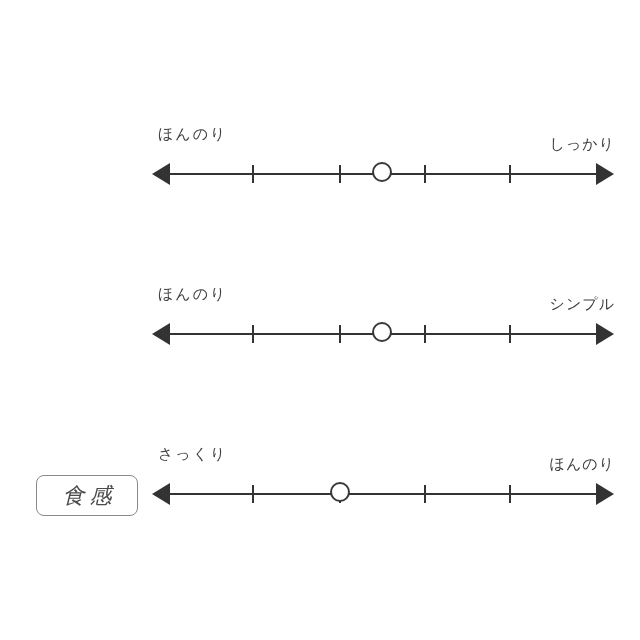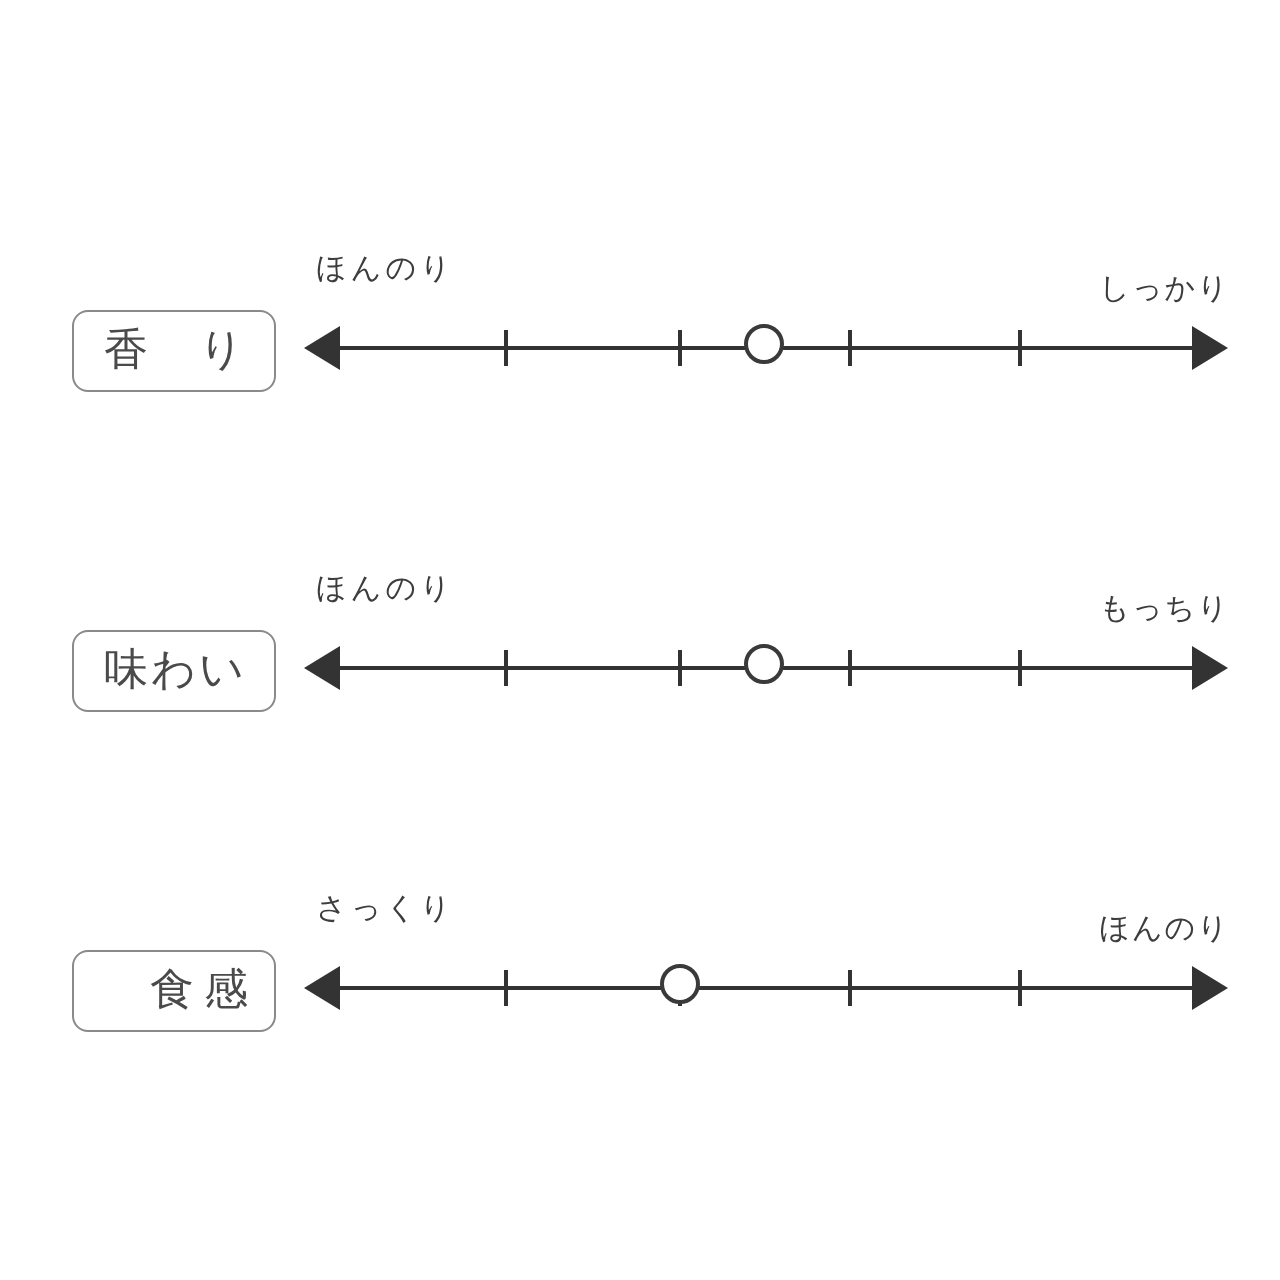--- a/index.html
+++ b/index.html
@@ -19,21 +19,21 @@
 
   
   .cat-box{
     position:absolute;left:36px;top:40px;width:102px;height:41px;
     border:1px solid var(--boxborder);border-radius:8px;
     display:flex;align-items:center;
     color:var(--boxtext);font-size:22px;line-height:1;
   }
   .cat-label{display:block;width:100%;padding:0 15px;}
   .row-0 .cat-label,.row-1 .cat-label{text-align:justify;text-align-last:justify;}
-  .row-2 .cat-label{text-align:right;letter-spacing:5px;text-indent:5px;padding:0 8px;}
+  .row-2 .cat-label{text-align:center;letter-spacing:5px;text-indent:5px;padding:0 8px;font-style:italic;}
 
   
   .end-label{
     position:absolute;top:8px;height:22px;line-height:22px;
     color:var(--endlabel);font-size:15px;letter-spacing:2px;white-space:nowrap;
   }
   .end-label.left{left:158px;}
   .end-label.right{right:25px;letter-spacing:1px;margin-top:10px;}
 
   
@@ -49,45 +49,39 @@
     background:var(--markerfill);border:2px solid var(--markerstroke);
     transform:translateX(-50%);z-index:2;
   }
 </style>
 </head>
 <body>
 
 <div class="canvas">
 
   <section class="row row-0">
-    <div class="cat-box">
-      <span class="cat-label">香り</span>
-    </div>
     <span class="end-label left">ほんのり</span>
     <span class="end-label right">しっかり</span>
     <div class="axis">
       <i class="arrow left"></i>
       <div class="line"></div>
       <div class="ticks">
           <div class="tick" style="left: 21.9%;"></div>
           <div class="tick" style="left: 40.7%;"></div>
           <div class="tick" style="left: 59.1%;"></div>
           <div class="tick" style="left: 77.5%;"></div>
         </div>
       <i class="arrow right"></i>
       <div class="marker" style="left: 49.8%;"></div>
     </div>
   </section>
 
   <section class="row row-1">
-    <div class="cat-box">
-      <span class="cat-label">味わい</span>
-    </div>
     <span class="end-label left">ほんのり</span>
-    <span class="end-label right">もっちり</span>
+    <span class="end-label right">シンプル</span>
     <div class="axis">
       <i class="arrow left"></i>
       <div class="line"></div>
       <div class="ticks">
           <div class="tick" style="left: 21.9%;"></div>
           <div class="tick" style="left: 40.7%;"></div>
           <div class="tick" style="left: 59.1%;"></div>
           <div class="tick" style="left: 77.5%;"></div>
         </div>
       <i class="arrow right"></i>

